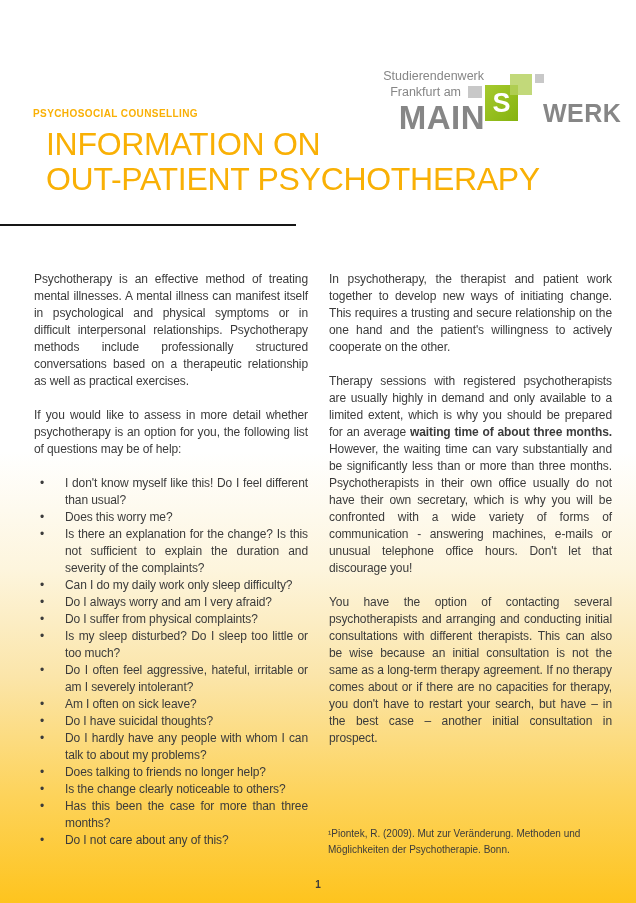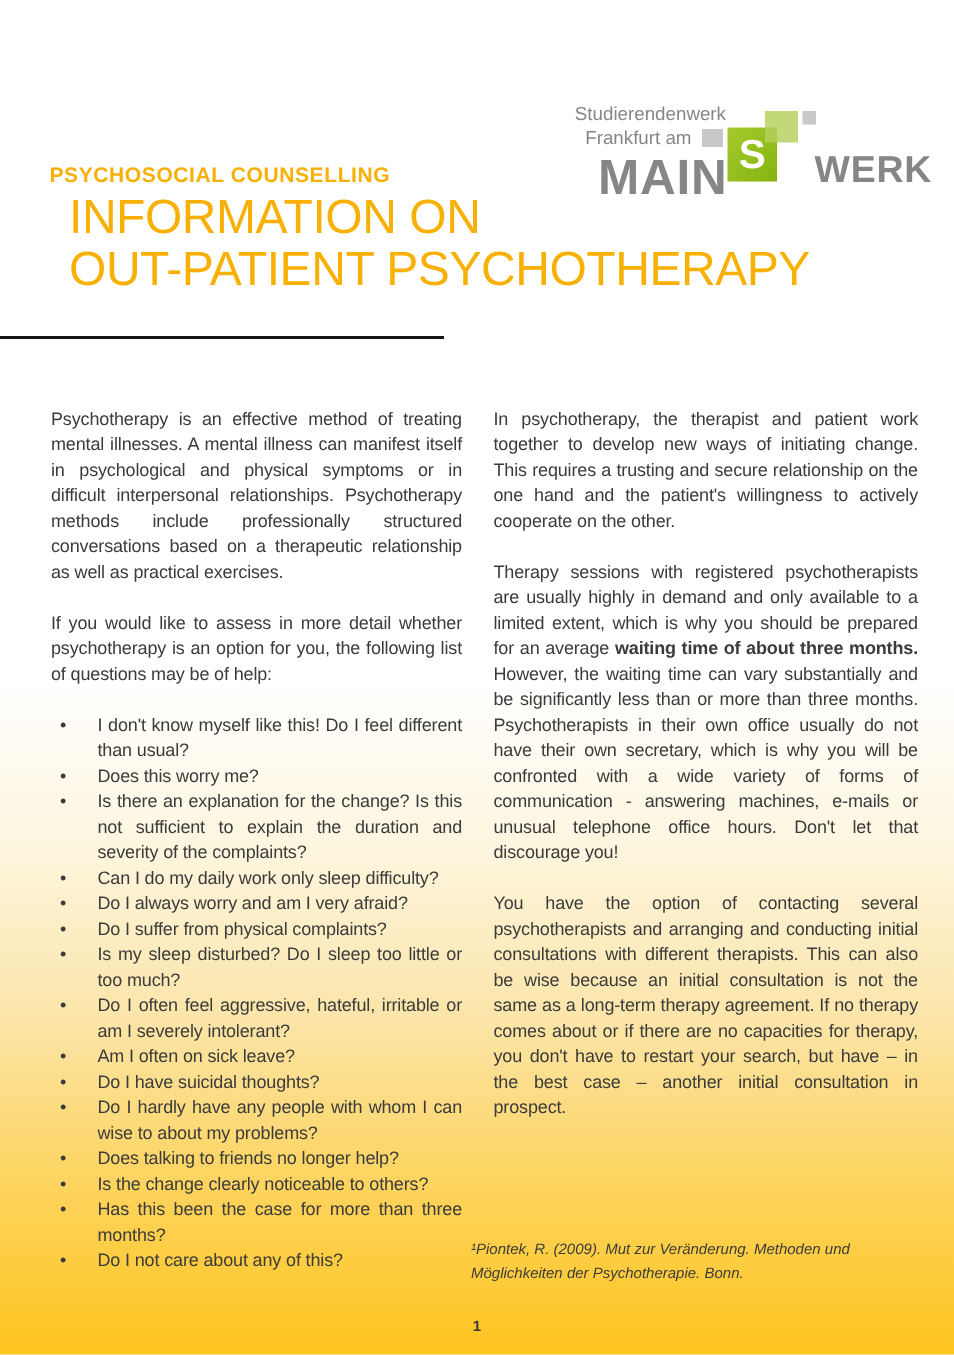--- a/index.html
+++ b/index.html
@@ -25,40 +25,40 @@
            font-size:27px; font-weight:bold; color:#ffffff; line-height:34px; }
   .sq-lightgreen{ left:125px; top:7px; width:22px; height:21px; z-index:2;
                   background:var(--logo_lightgreen,#b4d15d); opacity:0.82; }
   .sq-gray-2{ left:150px; top:7px; width:9px; height:9px; background:var(--square_gray,#c8c8c8); }
   .logo-main{ right:112px; top:32px; font-size:33px; font-weight:bold;
               color:var(--logo_gray,#868686); letter-spacing:0.5px; }
   .logo-werk{ left:158px;  top:32px; font-size:25px; font-weight:bold;
               color:var(--logo_gray,#868686); letter-spacing:0.5px; }
 
   
-  .kicker{ position:absolute; left:33px; top:108px; font-size:14px; font-weight:bold;
+  .kicker{ position:absolute; left:33px; top:108px; font-size:10px; font-weight:bold;
            color:var(--accent,#f9b005); letter-spacing:0.4px; }
   .title{ position:absolute; left:46px; top:127px; font-size:32px; font-weight:normal;
           color:var(--accent,#f9b005); line-height:35px; letter-spacing:-0.3px; }
   .rule{ position:absolute; left:0; top:224px; width:296px; height:2px; background:#161616; }
 
   
   .columns{ position:absolute; left:34px; top:251px; width:578px; display:flex; gap:21px;
             color:var(--text,#3b3b3b); font-size:12px; line-height:17px;
             text-align:justify; letter-spacing:-0.1px;margin-top:20px; }
   .col-left{ width:274px; }
   .col-right{ width:283px; }
   .col p + p, .questions{ margin-top:17px; }
   .questions{ list-style:none; }
   .questions li{ position:relative; padding-left:31px; }
   .questions li::before{ content:"\2022"; position:absolute; left:6px; }
 
   
-  .footnote{ position:absolute; left:314px; top:826px; width:266px;
-             font-size:10px; line-height:15.5px; color:var(--text,#3b3b3b);font-style:italic; }
+  .footnote{ position:absolute; left:328px; top:826px; width:266px;
+             font-size:10px; line-height:15.5px; color:var(--text,#3b3b3b); }
   .page-number{ position:absolute; left:0; right:0; bottom:13px; text-align:center;
                 font-size:10px; font-weight:bold; color:var(--text,#3b3b3b); }
 </style>
 </head>
 <body>
 
 <div class="page">
 
   <div class="logo">
     <span class="logo-line1">Studierendenwerk</span>
@@ -88,21 +88,21 @@
         <li>I don't know myself like this! Do I feel different than usual?</li>
         <li>Does this worry me?</li>
         <li>Is there an explanation for the change? Is this not sufficient to explain the duration and severity of the complaints?</li>
         <li>Can I do my daily work only sleep difficulty?</li>
         <li>Do I always worry and am I very afraid?</li>
         <li>Do I suffer from physical complaints?</li>
         <li>Is my sleep disturbed? Do I sleep too little or too much?</li>
         <li>Do I often feel aggressive, hateful, irritable or am I severely intolerant?</li>
         <li>Am I often on sick leave?</li>
         <li>Do I have suicidal thoughts?</li>
-        <li>Do I hardly have any people with whom I can wise to about my problems?</li>
+        <li>Do I hardly have any people with whom I can talk to about my problems?</li>
         <li>Does talking to friends no longer help?</li>
         <li>Is the change clearly noticeable to others?</li>
         <li>Has this been the case for more than three months?</li>
         <li>Do I not care about any of this?</li>
       </ul>
     </div>
     <div class="col col-right">
       <p>In psychotherapy, the therapist and patient work together to develop new ways of initiating change. This requires a trusting and secure relationship on the one hand and the patient's willingness to actively cooperate on the other.</p>
       <p><span>Therapy sessions with registered psychotherapists are usually highly in demand and only available to a limited extent, which is why you should be prepared for an average </span><b>waiting time of about three months.</b><span> However, the waiting time can vary substantially and be significantly less than or more than three months. Psychotherapists in their own office usually do not have their own secretary, which is why you will be confronted with a wide variety of forms of communication - answering machines, e-mails or unusual telephone office hours. Don't let that discourage you!</span></p>
       <p>You have the option of contacting several psychotherapists and arranging and conducting initial consultations with different therapists. This can also be wise because an initial consultation is not the same as a long-term therapy agreement. If no therapy comes about or if there are no capacities for therapy, you don't have to restart your search, but have – in the best case – another initial consultation in prospect.</p>

